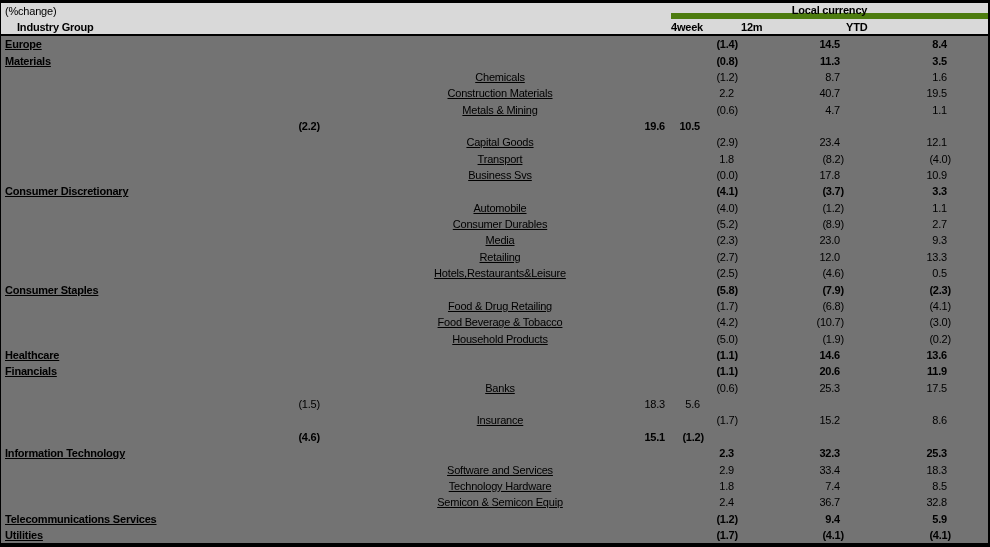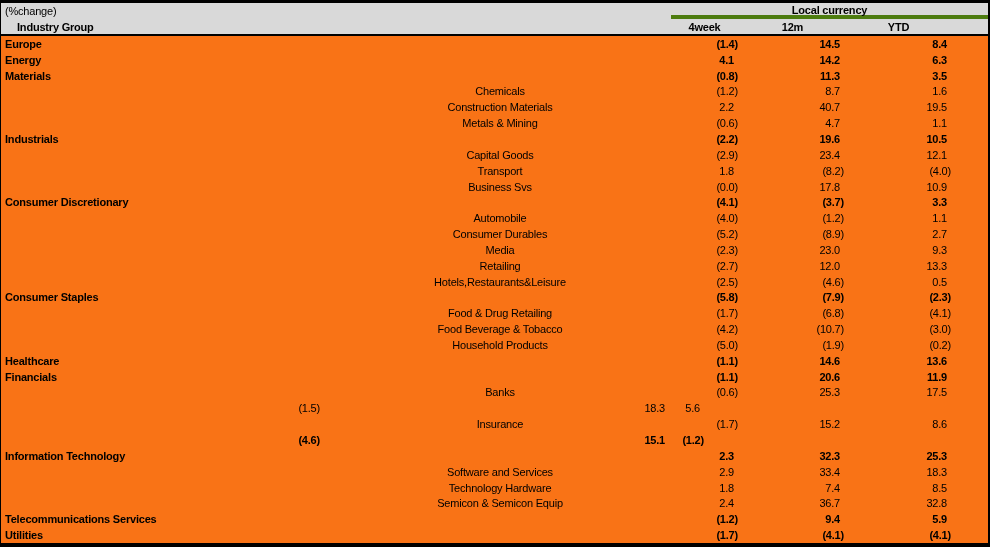--- a/index.html
+++ b/index.html
@@ -10,21 +10,21 @@
     color:#000;
     letter-spacing:-0.2px;
   }
   .frame {
     position:relative;
     width:990px; height:547px;
     border-top:3px solid #000;
     border-bottom:4px solid #000;
     border-left:1px solid #000;
     border-right:2px solid #000;
-    background:#f97316;
+    background:#737373;
     overflow:hidden;
   }
   .grid5 {
     display:grid;
     grid-template-columns:322px 348px 70px 105px 142px;
   }
   
   .hdr {
     height:33px;
     background:#d9d9d9;
@@ -35,40 +35,40 @@
     grid-column:1 / 3;
     padding-left:4px;
     font-weight:normal;
     line-height:15px;
     white-space:nowrap;
   }
   .lc {
     grid-column:3 / 6;
     text-align:center;
     font-weight:bold;
-    border-bottom:4px solid #4d7c0f;
+    border-bottom:6px solid #4d7c0f;
     line-height:14px;
     height:16px;
   }
   .hdr-row2 { height:15px; align-items:center; }
   .ig {
     grid-column:1 / 3;
     padding-left:16px;
     font-weight:bold;
     white-space:nowrap;
   }
-  .ch { font-weight:bold; text-align:center; }
+  .ch { font-weight:bold; text-align:left; }
   
   .tbody {
     display:flex;
     flex-direction:column;
     height:507px;
   }
   .row { flex:1 1 auto; align-items:center; }
-  .row .lbl { white-space:nowrap; overflow:hidden; }
+  .row .lbl { white-space:nowrap; overflow:hidden;text-decoration:underline; }
   .row.group .lbl { grid-column:1 / 3; padding-left:4px; font-weight:bold; }
   .row.sub   .lbl { grid-column:2 / 3; padding-left:6px; font-weight:normal;text-align:center; }
   .row.group .v { font-weight:bold; }
   .v { text-align:right; white-space:nowrap; }
   .c3 { padding-right:3px; }
   .c4 { padding-right:2px; }
   .c5 { padding-right:37px; }
   
   .v.pos::after { content:""; display:inline-block; width:4px; }
 </style>
@@ -89,26 +89,20 @@
     </div>
   </div>
   <div class="tbody" id="rows">
       <div class="grid5 row group">
         <div class="lbl">Europe</div>
         <div class="v c3 neg">(1.4)</div>
         <div class="v c4 pos">14.5</div>
         <div class="v c5 pos">8.4</div>
       </div>
       <div class="grid5 row group">
-        <div class="lbl">Energy</div>
-        <div class="v c3 pos">4.1</div>
-        <div class="v c4 pos">14.2</div>
-        <div class="v c5 pos">6.3</div>
-      </div>
-      <div class="grid5 row group">
         <div class="lbl">Materials</div>
         <div class="v c3 neg">(0.8)</div>
         <div class="v c4 pos">11.3</div>
         <div class="v c5 pos">3.5</div>
       </div>
       <div class="grid5 row sub">
         <div class="lbl">Chemicals</div>
         <div class="v c3 neg">(1.2)</div>
         <div class="v c4 pos">8.7</div>
         <div class="v c5 pos">1.6</div>
@@ -119,21 +113,20 @@
         <div class="v c4 pos">40.7</div>
         <div class="v c5 pos">19.5</div>
       </div>
       <div class="grid5 row sub">
         <div class="lbl">Metals &amp; Mining</div>
         <div class="v c3 neg">(0.6)</div>
         <div class="v c4 pos">4.7</div>
         <div class="v c5 pos">1.1</div>
       </div>
       <div class="grid5 row group">
-        <div class="lbl">Industrials</div>
         <div class="v c3 neg">(2.2)</div>
         <div class="v c4 pos">19.6</div>
         <div class="v c5 pos">10.5</div>
       </div>
       <div class="grid5 row sub">
         <div class="lbl">Capital Goods</div>
         <div class="v c3 neg">(2.9)</div>
         <div class="v c4 pos">23.4</div>
         <div class="v c5 pos">12.1</div>
       </div>

